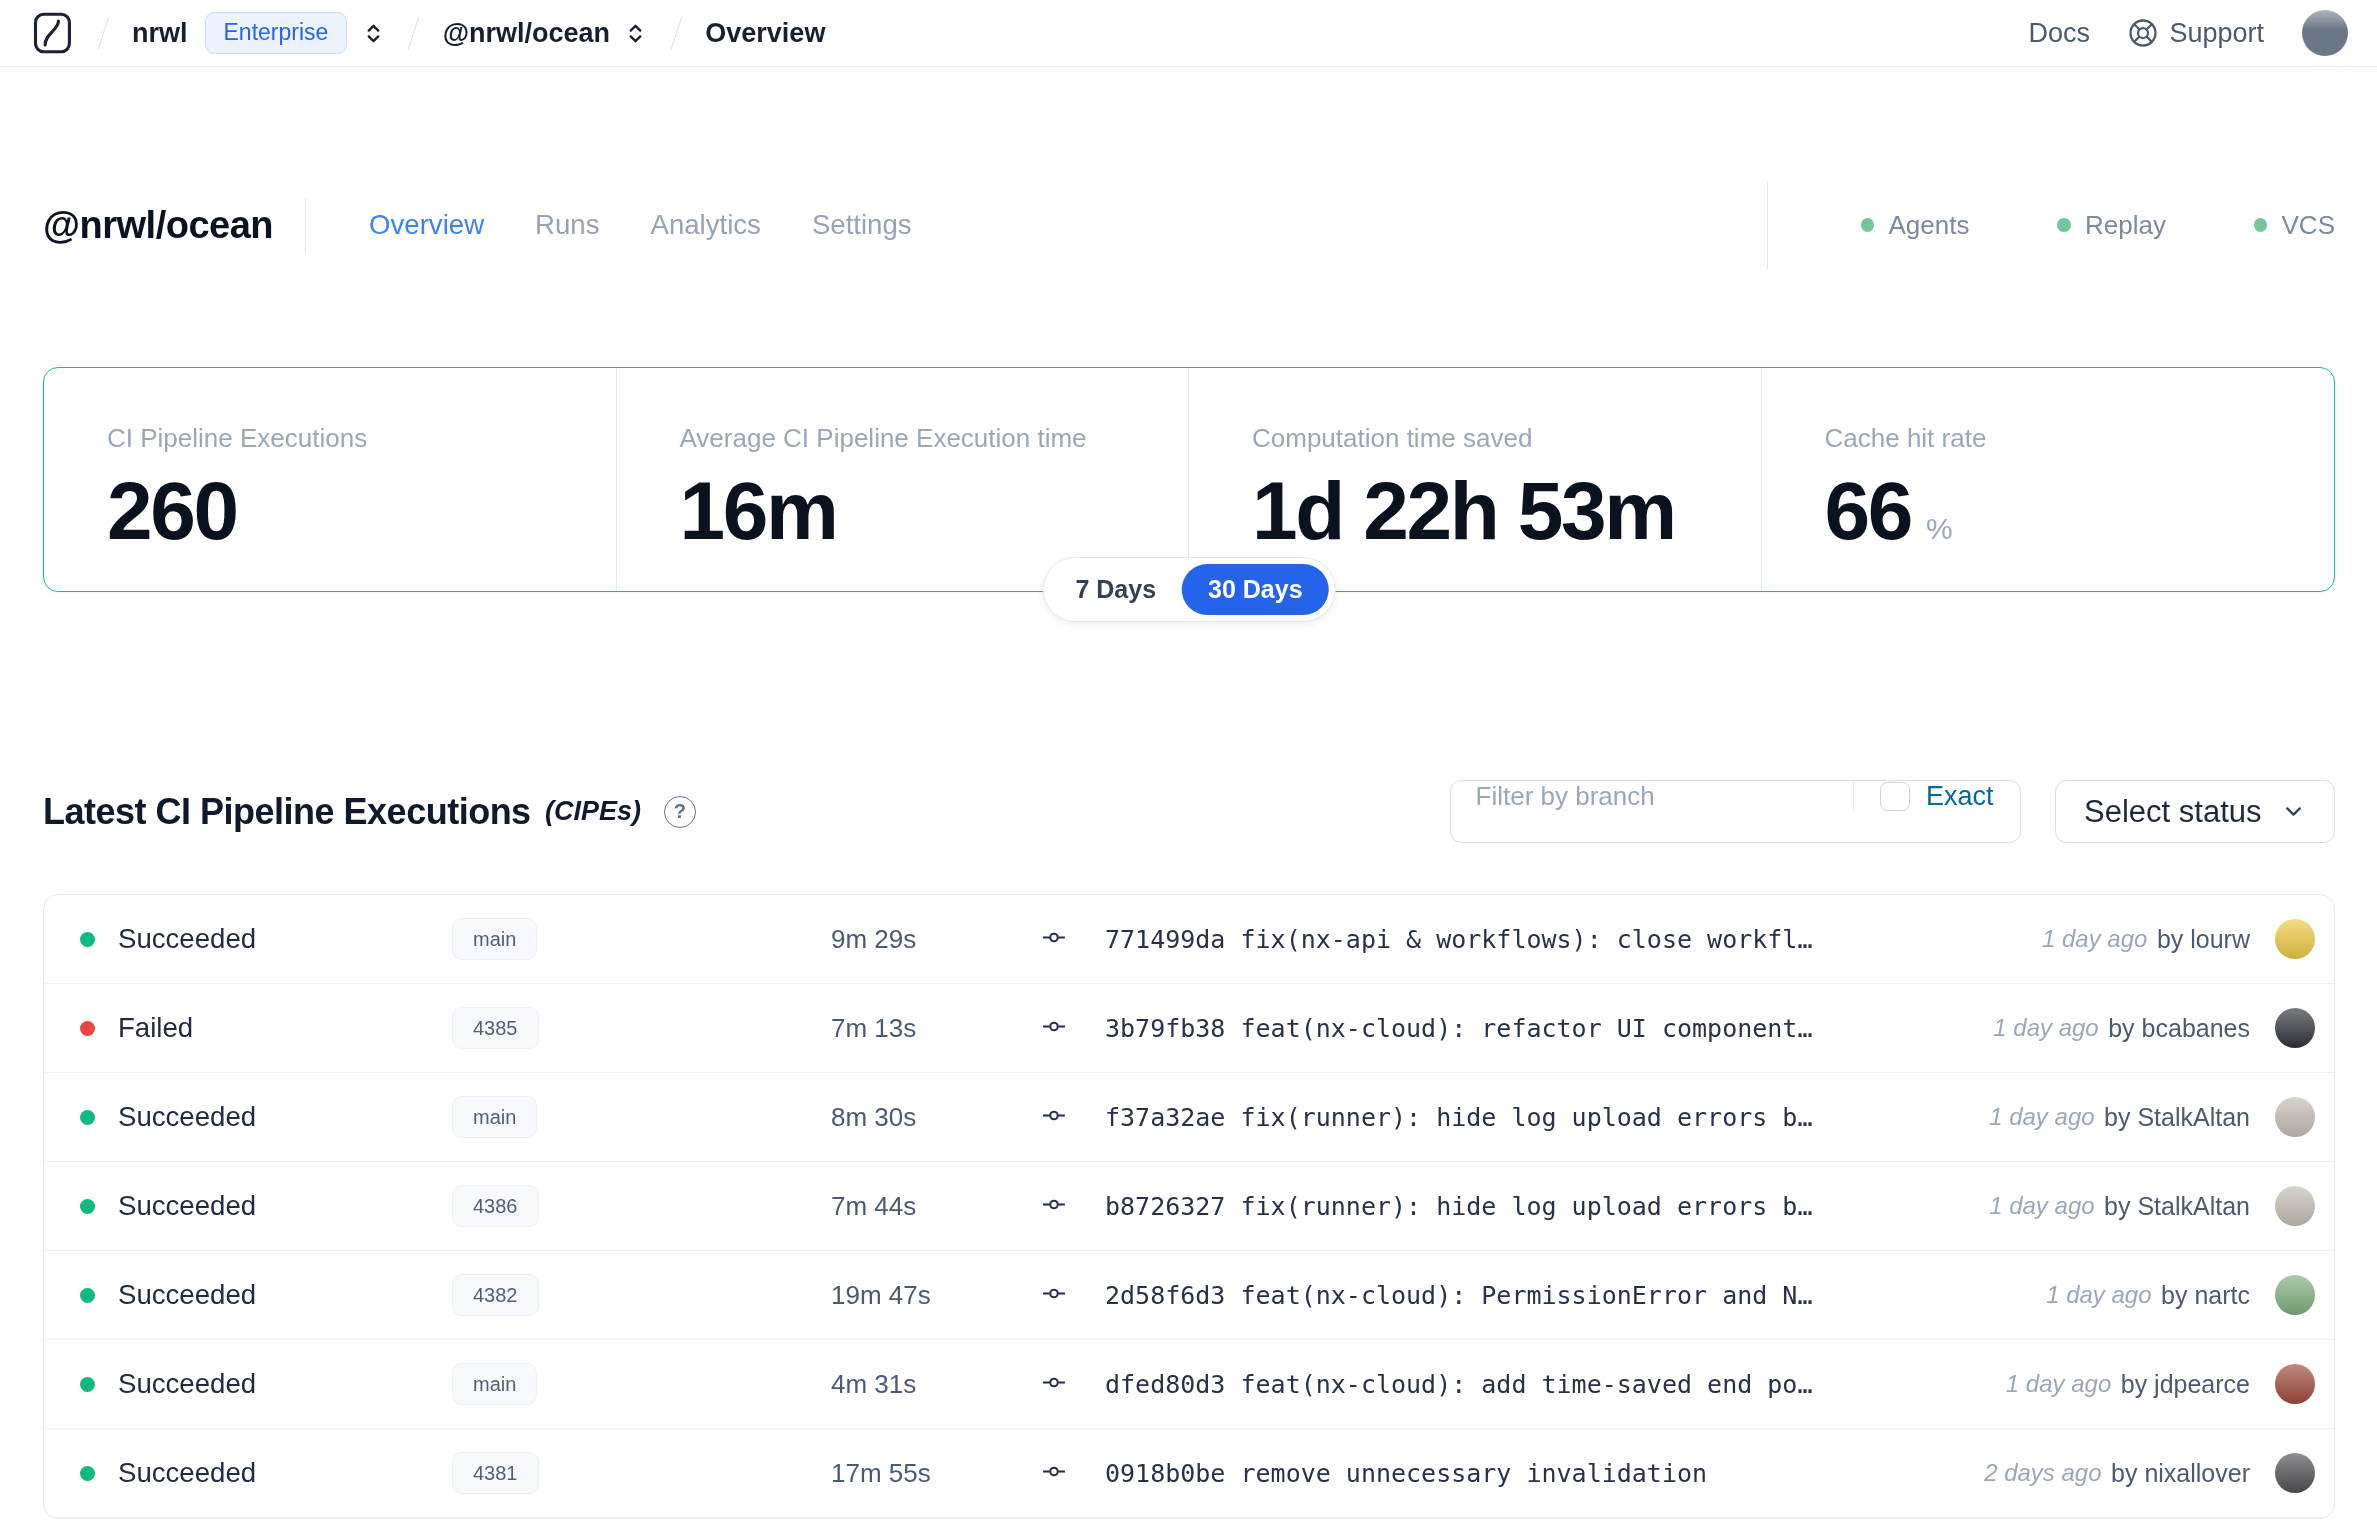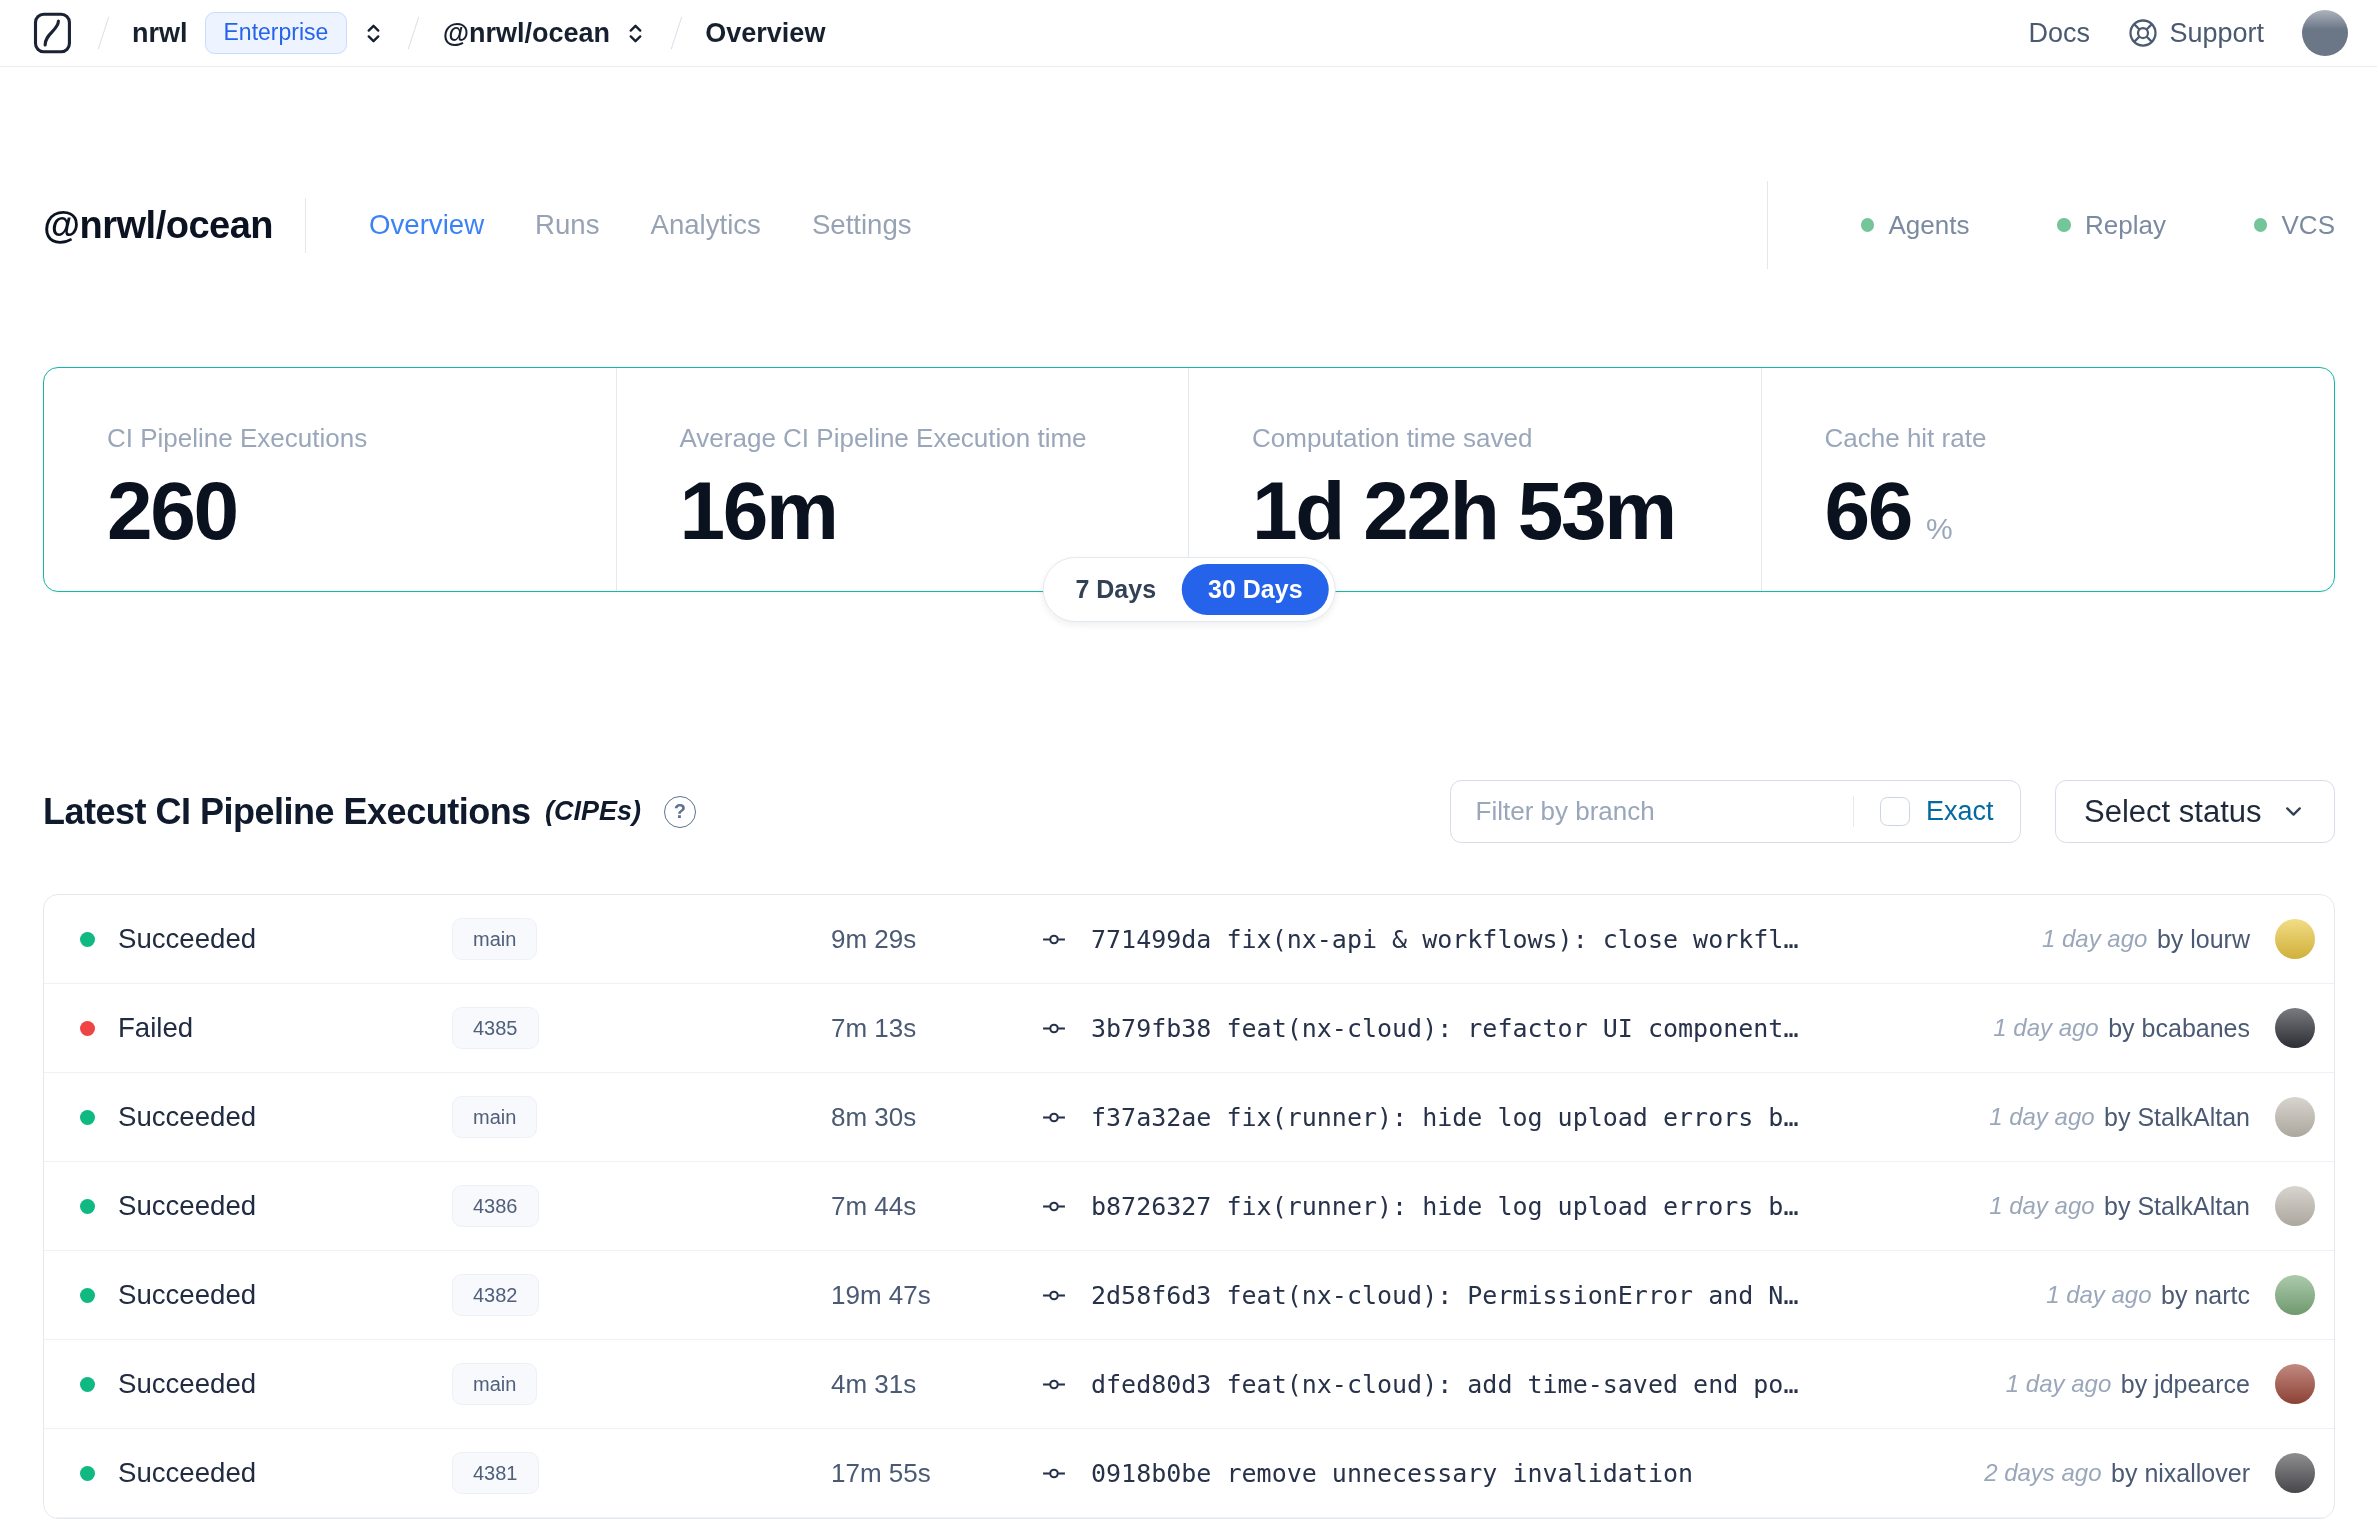--- a/index.html
+++ b/index.html
@@ -75,21 +75,21 @@
   .section-header { display:flex; align-items:center; margin:188px 43px 0; }
   .sec-title { font-size:36px; font-weight:700; color:#101a2d; letter-spacing:-0.5px; }
   .sec-suffix { font-size:27px; font-style:italic; font-weight:600; color:#101a2d; margin-left:14.3px; }
   .help-badge {
     width:32px; height:32px; border-radius:50%; border:1.9px solid #5f7191; margin-left:23px;
     display:flex; align-items:center; justify-content:center;
     font-size:20px; font-weight:700; color:#5f7191; cursor:pointer;
   }
   .controls { margin-left:auto; display:flex; gap:34px; }
   .filter-group {
-    display:flex; align-items:center; width:571px; height:63px;
+    display:flex; align-items:flex-start; width:571px; height:63px;
     border:1px solid #d6dde8; border-radius:11.4px; background:#fff; overflow:hidden;
   }
   .branch-input { flex:1; border:none; outline:none; padding:0 25px; font-size:26px; color:#0f172a; font-family:"Liberation Sans",sans-serif; min-width:0; }
   .branch-input::placeholder { color:#9aa7ba; }
   .exact-box { display:flex; align-items:center; gap:16px; padding:0 26px; border-left:1px solid #e4e9f0; }
   .exact-check {
     appearance:none; -webkit-appearance:none; width:29.5px; height:29.5px; margin:0;
     border:1.9px solid #cbd5e1; border-radius:7.6px; background:#fff; cursor:pointer;
   }
   .exact-label { font-size:27px; font-weight:500; color:#0369a1; }
@@ -108,21 +108,21 @@
   .dot { width:15px; height:15px; border-radius:50%; flex:0 0 15px; background:#cbd5e1; }
   .dot[data-status="green"] { background:#10b981; }
   .dot[data-status="red"]   { background:#ef4444; }
   .status-label { margin-left:23px; width:297px; font-size:27.6px; font-weight:500; color:#212c42; }
   .branch-col { width:380px; padding-left:37px; }
   .branch-badge {
     display:inline-block; background:#f7f9fc; border:1px solid #edf1f6; border-radius:9.5px;
     padding:8.6px 20px; font-size:20px; color:#51607a;
   }
   .duration-col { width:204px; padding-left:36px; font-size:26px; color:#4b5a74; flex:0 0 204px; }
-  .commit { display:flex; align-items:center; gap:20px; margin-left:38px; flex:1; min-width:0; }
+  .commit { display:flex; gap:34px; margin-left:38px; flex:1; min-width:0; }
   .commit-text {
     font-family:"DejaVu Sans Mono", monospace; font-size:25px; color:#27324a;
     white-space:nowrap; overflow:hidden;
   }
   .row-right { display:flex; align-items:center; margin-left:19px; flex-shrink:0; }
   .time-ago { font-size:24px; font-style:italic; color:#9aa7ba; }
   .author { font-size:25px; font-weight:500; color:#4b5a74; margin-left:9.5px; }
   .row-avatar {
     width:40px; height:40px; border-radius:50%; margin-left:25px; background:#cbd5e1;
     background-image:linear-gradient(180deg, rgba(255,255,255,.35) 0%, rgba(0,0,0,.12) 100%);

